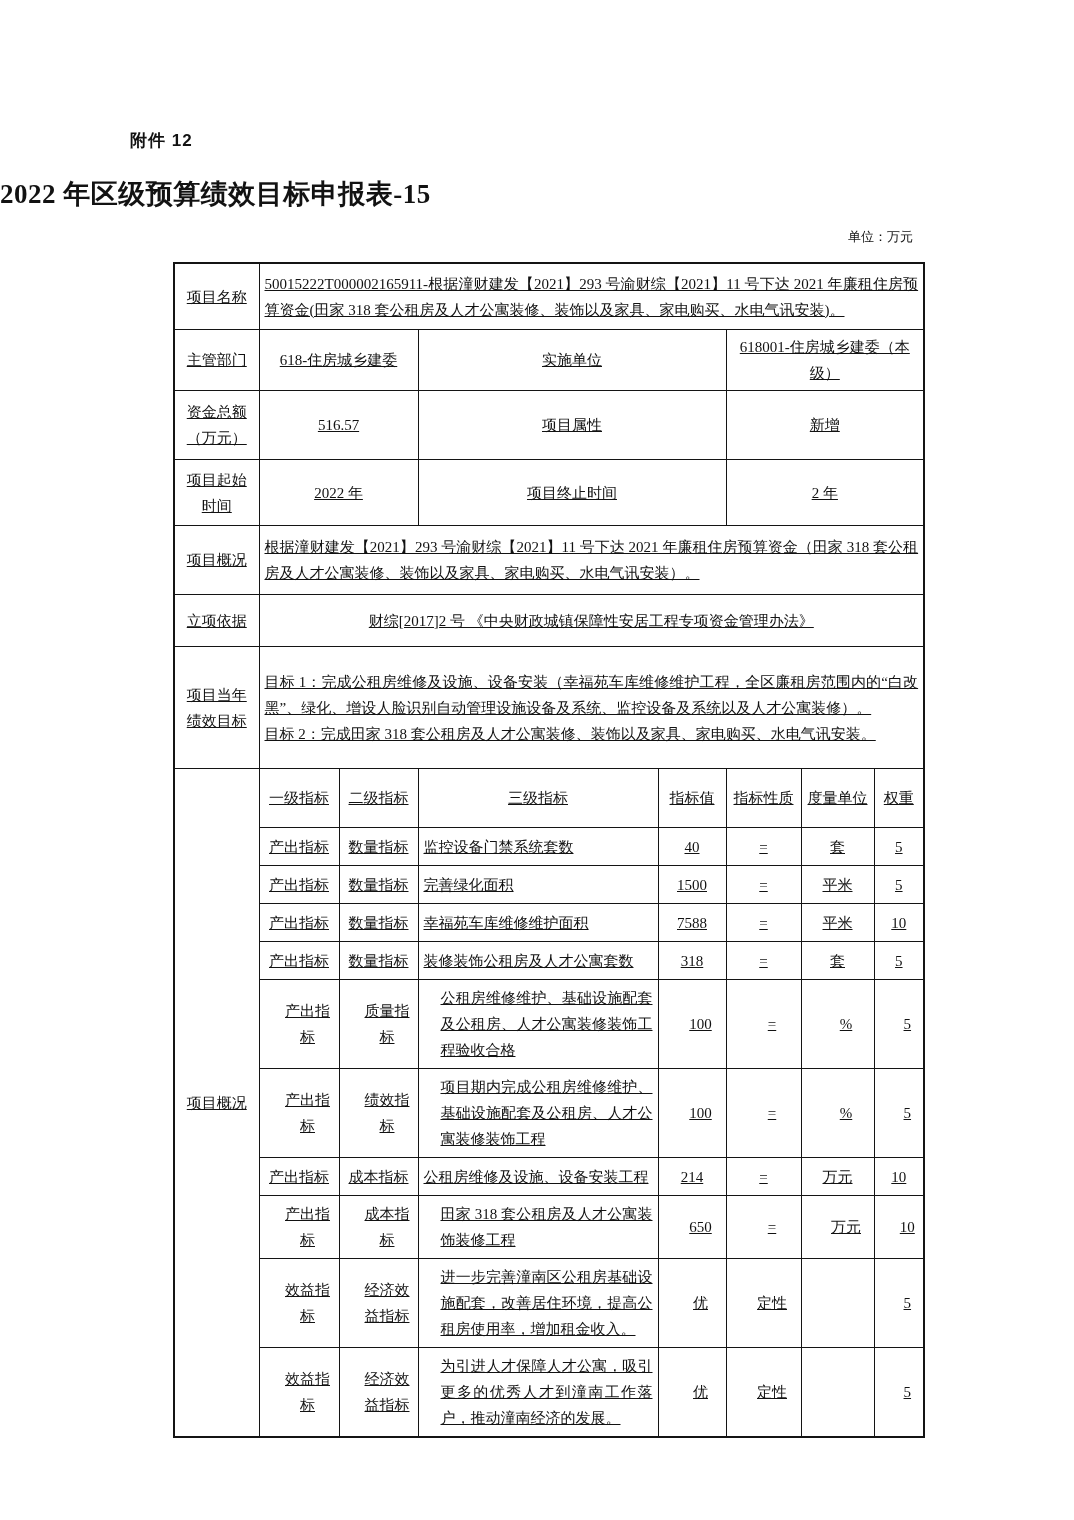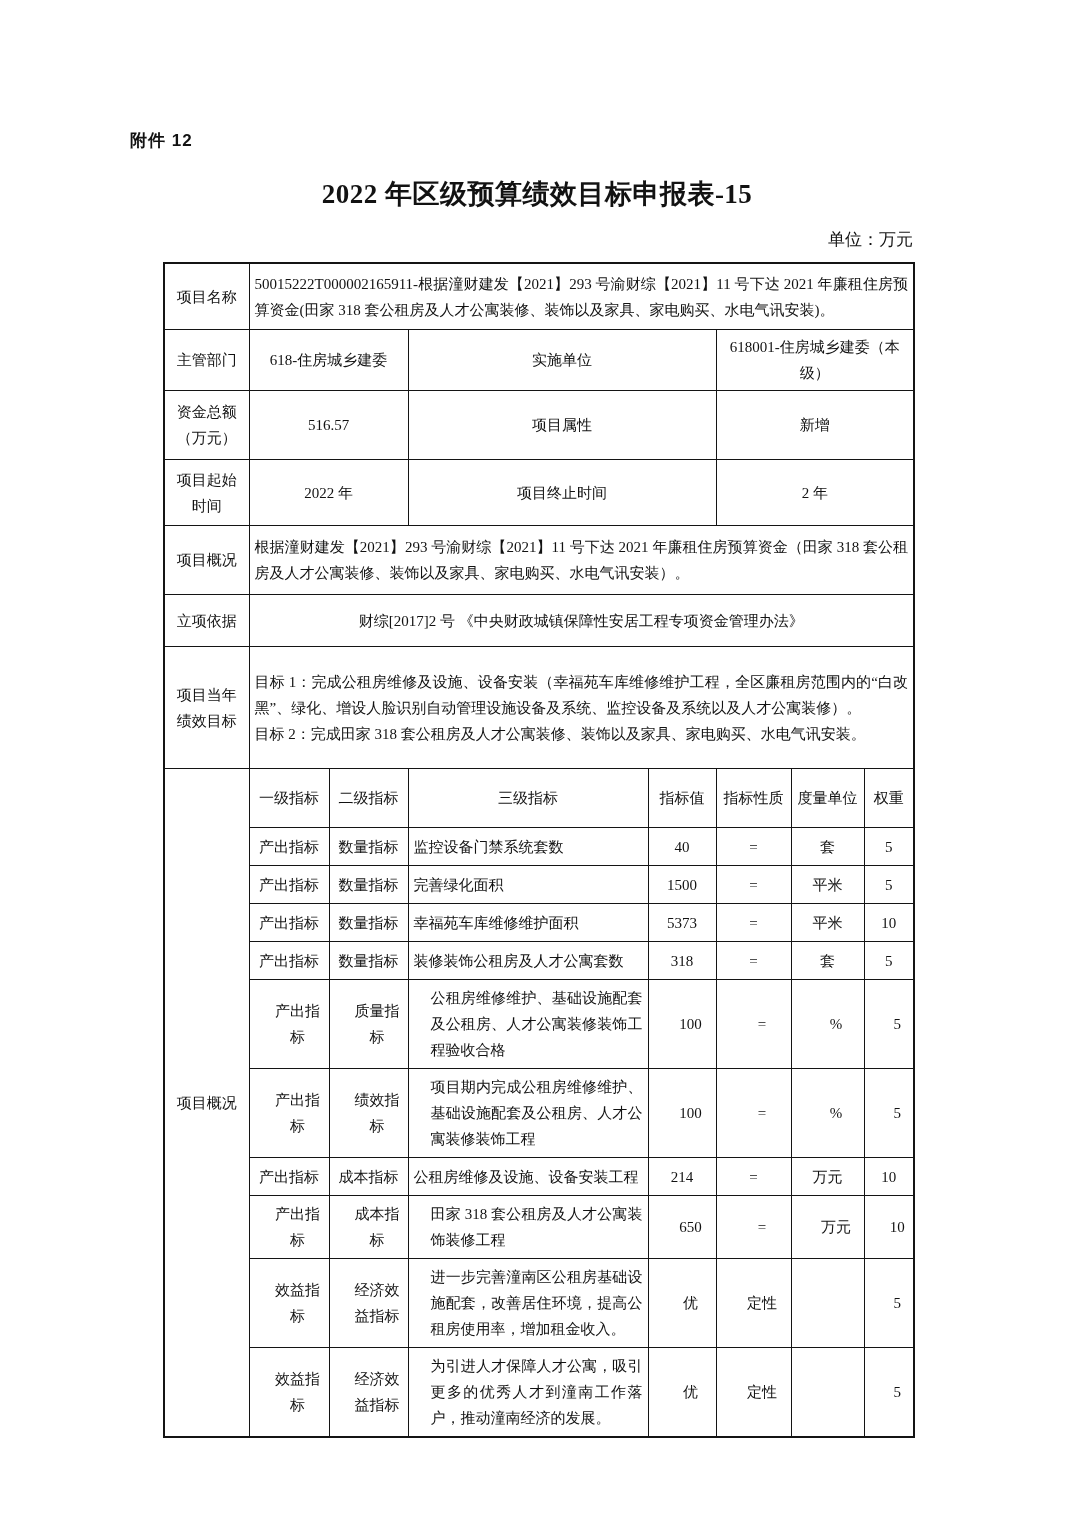--- a/index.html
+++ b/index.html
@@ -11,33 +11,34 @@
     color:#121212;
     overflow:hidden;
   }
   .attachment {
     position:absolute; left:130px; top:129px;
     font-family:"Liberation Sans","DejaVu Sans",sans-serif;
     font-weight:bold; font-size:17px; letter-spacing:1px;
   }
   .title {
     position:absolute; left:0; right:0; top:176px;
-    margin:0; text-align:center;
+    margin:0; 
     font-size:27px; font-weight:bold; letter-spacing:0.5px;
   }
   .unit-note {
     position:absolute; right:161px; top:228px;
-    font-size:17px;
+    font-size:13px;
   }
   table.form {
-    position:absolute; left:163px; top:262px;
+    position:absolute; left:173px; top:262px;
     width:750px;
     border-collapse:collapse; table-layout:fixed;
     font-size:15px; line-height:26px;
     border:2px solid #141414;
+    text-decoration:underline;
   }
   table.form td {
     border:1px solid #141414;
     padding:3px 5px;
     vertical-align:middle;
     overflow:hidden;
   }
   .lab  { text-align:center; white-space:pre-line; }
   .ctr  { text-align:center; }
   .txt  { text-align:justify; text-justify:inter-ideograph; }
@@ -143,21 +144,21 @@
         <td>完善绿化面积</td>
         <td class="ctr">1500</td>
         <td class="ctr">=</td>
         <td class="ctr">平米</td>
         <td class="ctr">5</td>
       </tr>
       <tr class="ind-s">
         <td class="ctr">产出指标</td>
         <td class="ctr">数量指标</td>
         <td>幸福苑车库维修维护面积</td>
-        <td class="ctr">5373</td>
+        <td class="ctr">7588</td>
         <td class="ctr">=</td>
         <td class="ctr">平米</td>
         <td class="ctr">10</td>
       </tr>
       <tr class="ind-s">
         <td class="ctr">产出指标</td>
         <td class="ctr">数量指标</td>
         <td>装修装饰公租房及人才公寓套数</td>
         <td class="ctr">318</td>
         <td class="ctr">=</td>

